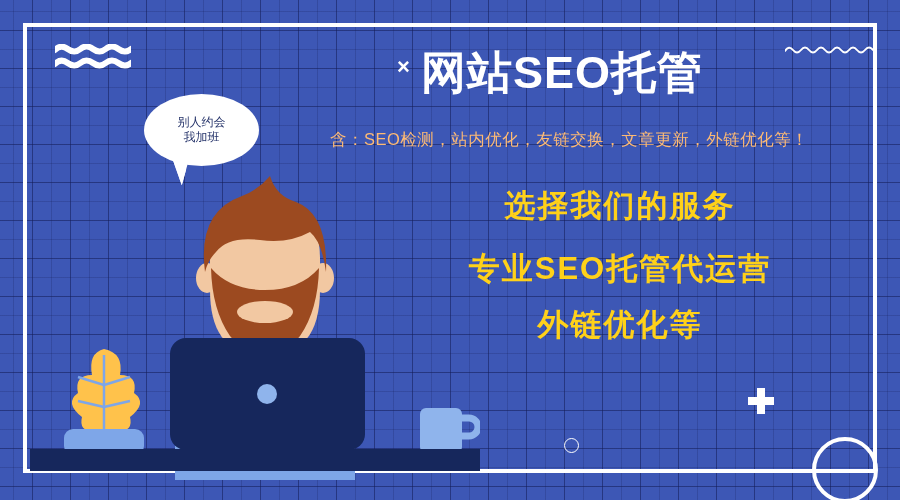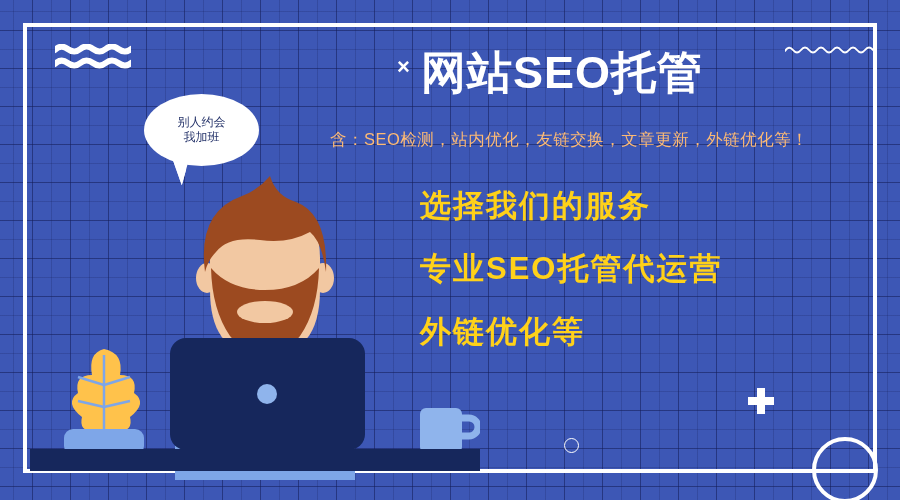--- a/index.html
+++ b/index.html
@@ -48,26 +48,26 @@
   }
   .headline .x-mark{
     font-size:22px;font-weight:bold;vertical-align:14px;margin-right:10px;
   }
   .subtitle{
     position:absolute;left:330px;top:120px;width:560px;
     color:#fdba74;font-size:16.5px;letter-spacing:0.5px;white-space:nowrap;margin-top:9px;
   }
   
   .slogans{
-    position:absolute;left:420px;top:190px;width:400px;
+    position:absolute;left:420px;top:190px;width:400px;text-align:center;
     color:#FFD119;
   }
   .slogan{font-size:31px;font-weight:bold;letter-spacing:2px;line-height:1.0;}
   .slogan.l1{margin-bottom:32px;}
-  .slogan.l2{margin-bottom:32px;}
+  .slogan.l2{margin-bottom:25px;}
   
   .bubble{
     position:absolute;left:144px;top:94px;width:115px;height:72px;
     background:#FFFFFF;border-radius:50%/50%;
     display:flex;align-items:center;justify-content:center;
   }
   .bubble-text{
     color:#27356B;font-size:12px;line-height:1.22;text-align:center;
     font-weight:500;
   }

